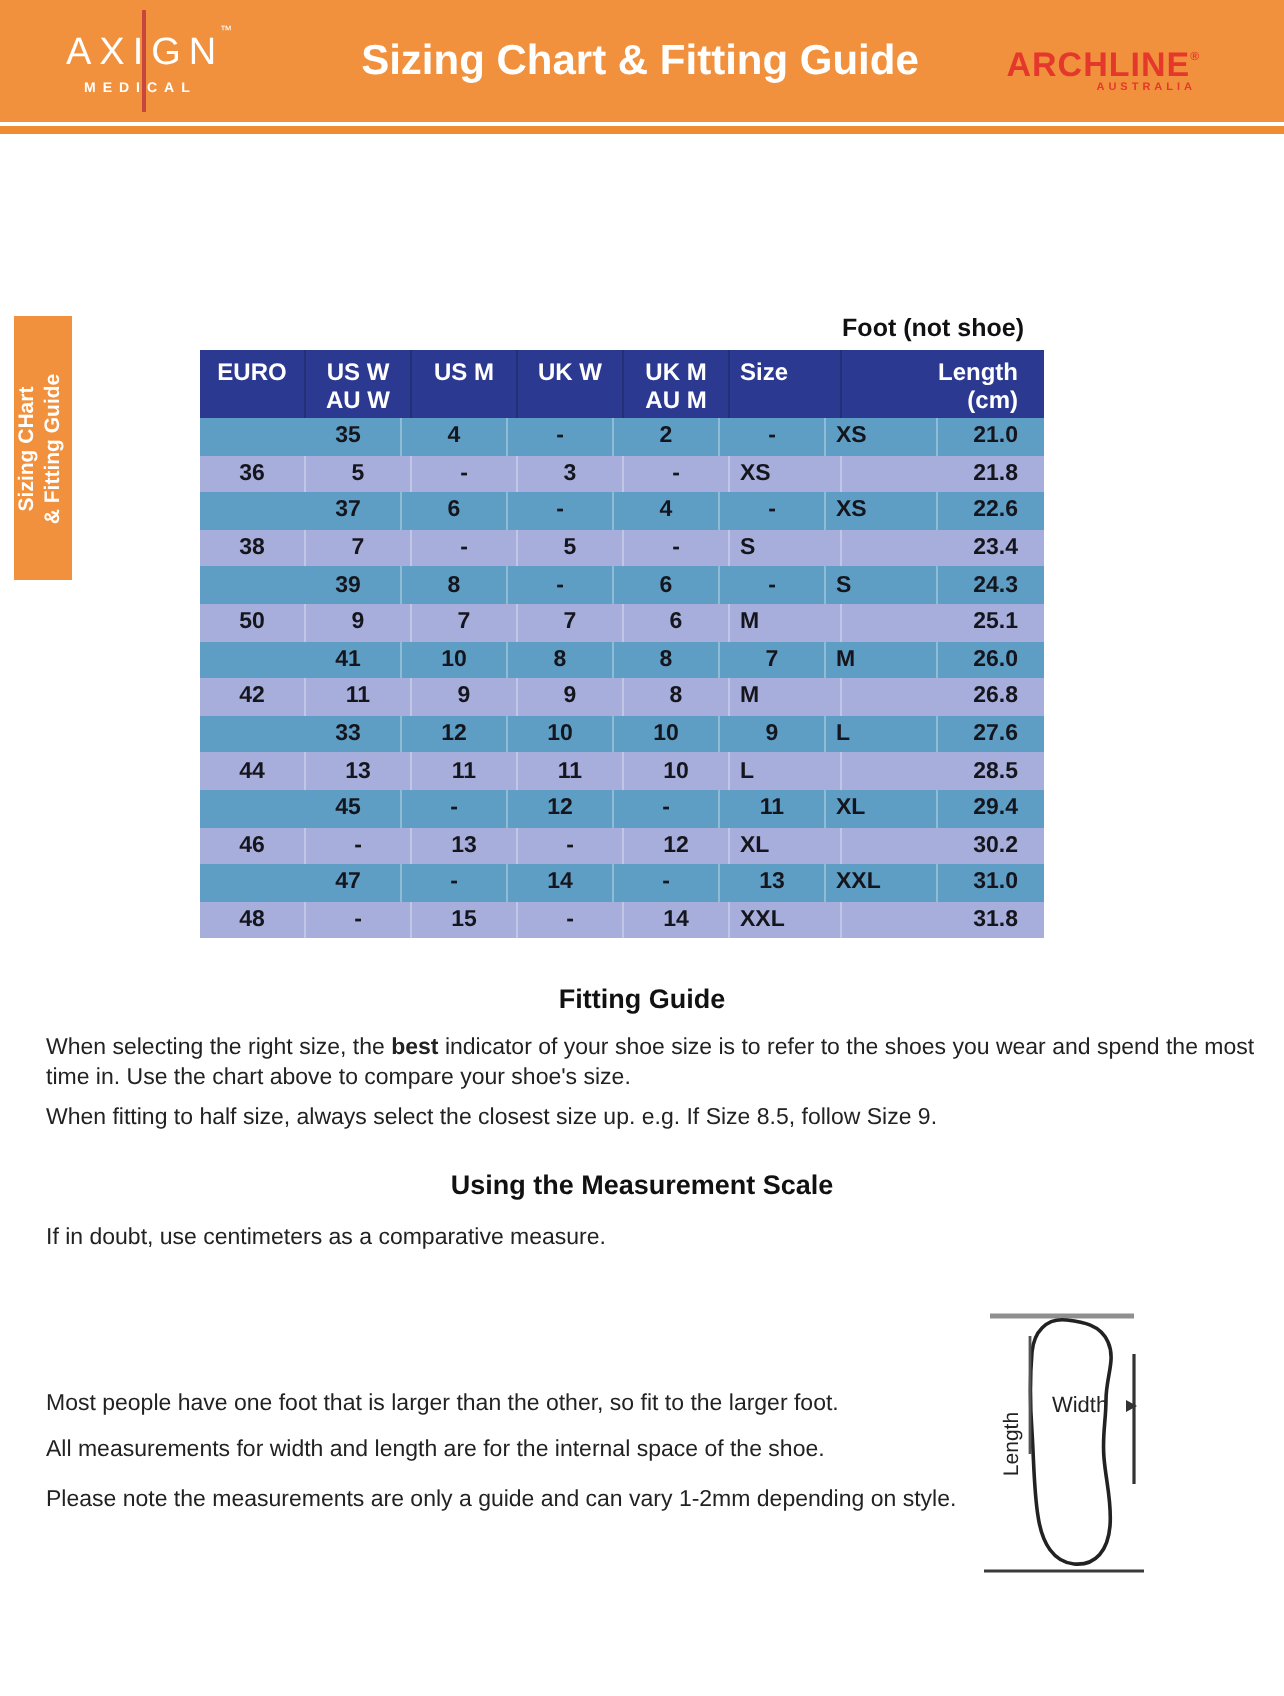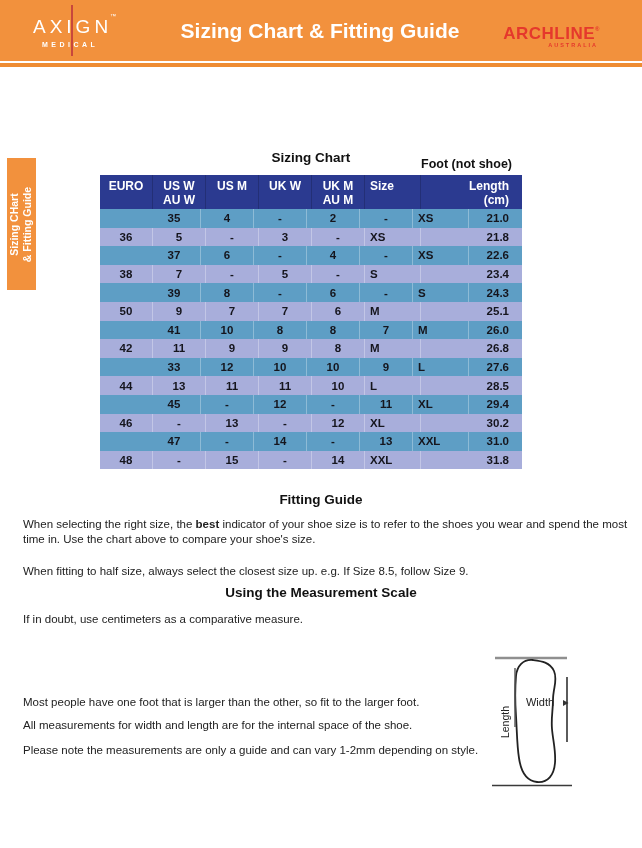--- a/index.html
+++ b/index.html
@@ -83,21 +83,20 @@
       <div class="arch-sub">AUSTRALIA</div>
     </div>
   </div>
   <div class="header-rule"></div>
 
   <div class="side-tab">
     <div class="side-tab-text">Sizing CHart
 &amp; Fitting Guide</div>
   </div>
 
-  <div class="chart-title">Sizing Chart</div>
   <div class="foot-note">Foot (not shoe)</div>
 
   <div class="sizing-table">
     <div class="thead">
         <div class="tcell c0">EURO</div>
         <div class="tcell c1">US W
 AU W</div>
         <div class="tcell c2">US M</div>
         <div class="tcell c3">UK W</div>
         <div class="tcell c4">UK M
@@ -231,21 +230,21 @@
           <div class="tcell c3">-</div>
           <div class="tcell c4">14</div>
           <div class="tcell c5">XXL</div>
           <div class="tcell c6">31.8</div>
         </div>
       </div>
   </div>
 
   <div class="section-heading" style="top:492px;">Fitting Guide</div>
   <div class="para" style="top:517px; width:612px;"><span>When selecting the right size, the </span><strong>best</strong><span> indicator of your shoe size is to refer to the shoes you wear and spend the most time in. Use the chart above to compare your shoe's size.</span></div>
-  <div class="para" style="top:564px; width:612px;">When fitting to half size, always select the closest size up. e.g. If Size 8.5, follow Size 9.</div>
+  <div class="para" style="top:552px; width:612px;">When fitting to half size, always select the closest size up. e.g. If Size 8.5, follow Size 9.</div>
 
   <div class="section-heading" style="top:585px;">Using the Measurement Scale</div>
   <div class="para" style="top:612px; width:612px;">If in doubt, use centimeters as a comparative measure.</div>
   <div class="para" style="top:695px; width:612px;">Most people have one foot that is larger than the other, so fit to the larger foot.</div>
   <div class="para" style="top:718px; width:612px;">All measurements for width and length are for the internal space of the shoe.</div>
   <div class="para" style="top:743px; width:480px;">Please note the measurements are only a guide and can vary 1-2mm depending on style.</div>
 
   <svg class="foot-diagram" viewBox="0 0 100 145">
     <line x1="10" y1="8" x2="82" y2="8" stroke="#8f8f8f" stroke-width="2.4"></line>
     <line x1="7" y1="135.5" x2="87" y2="135.5" stroke="#3a3a3a" stroke-width="1.6"></line>

